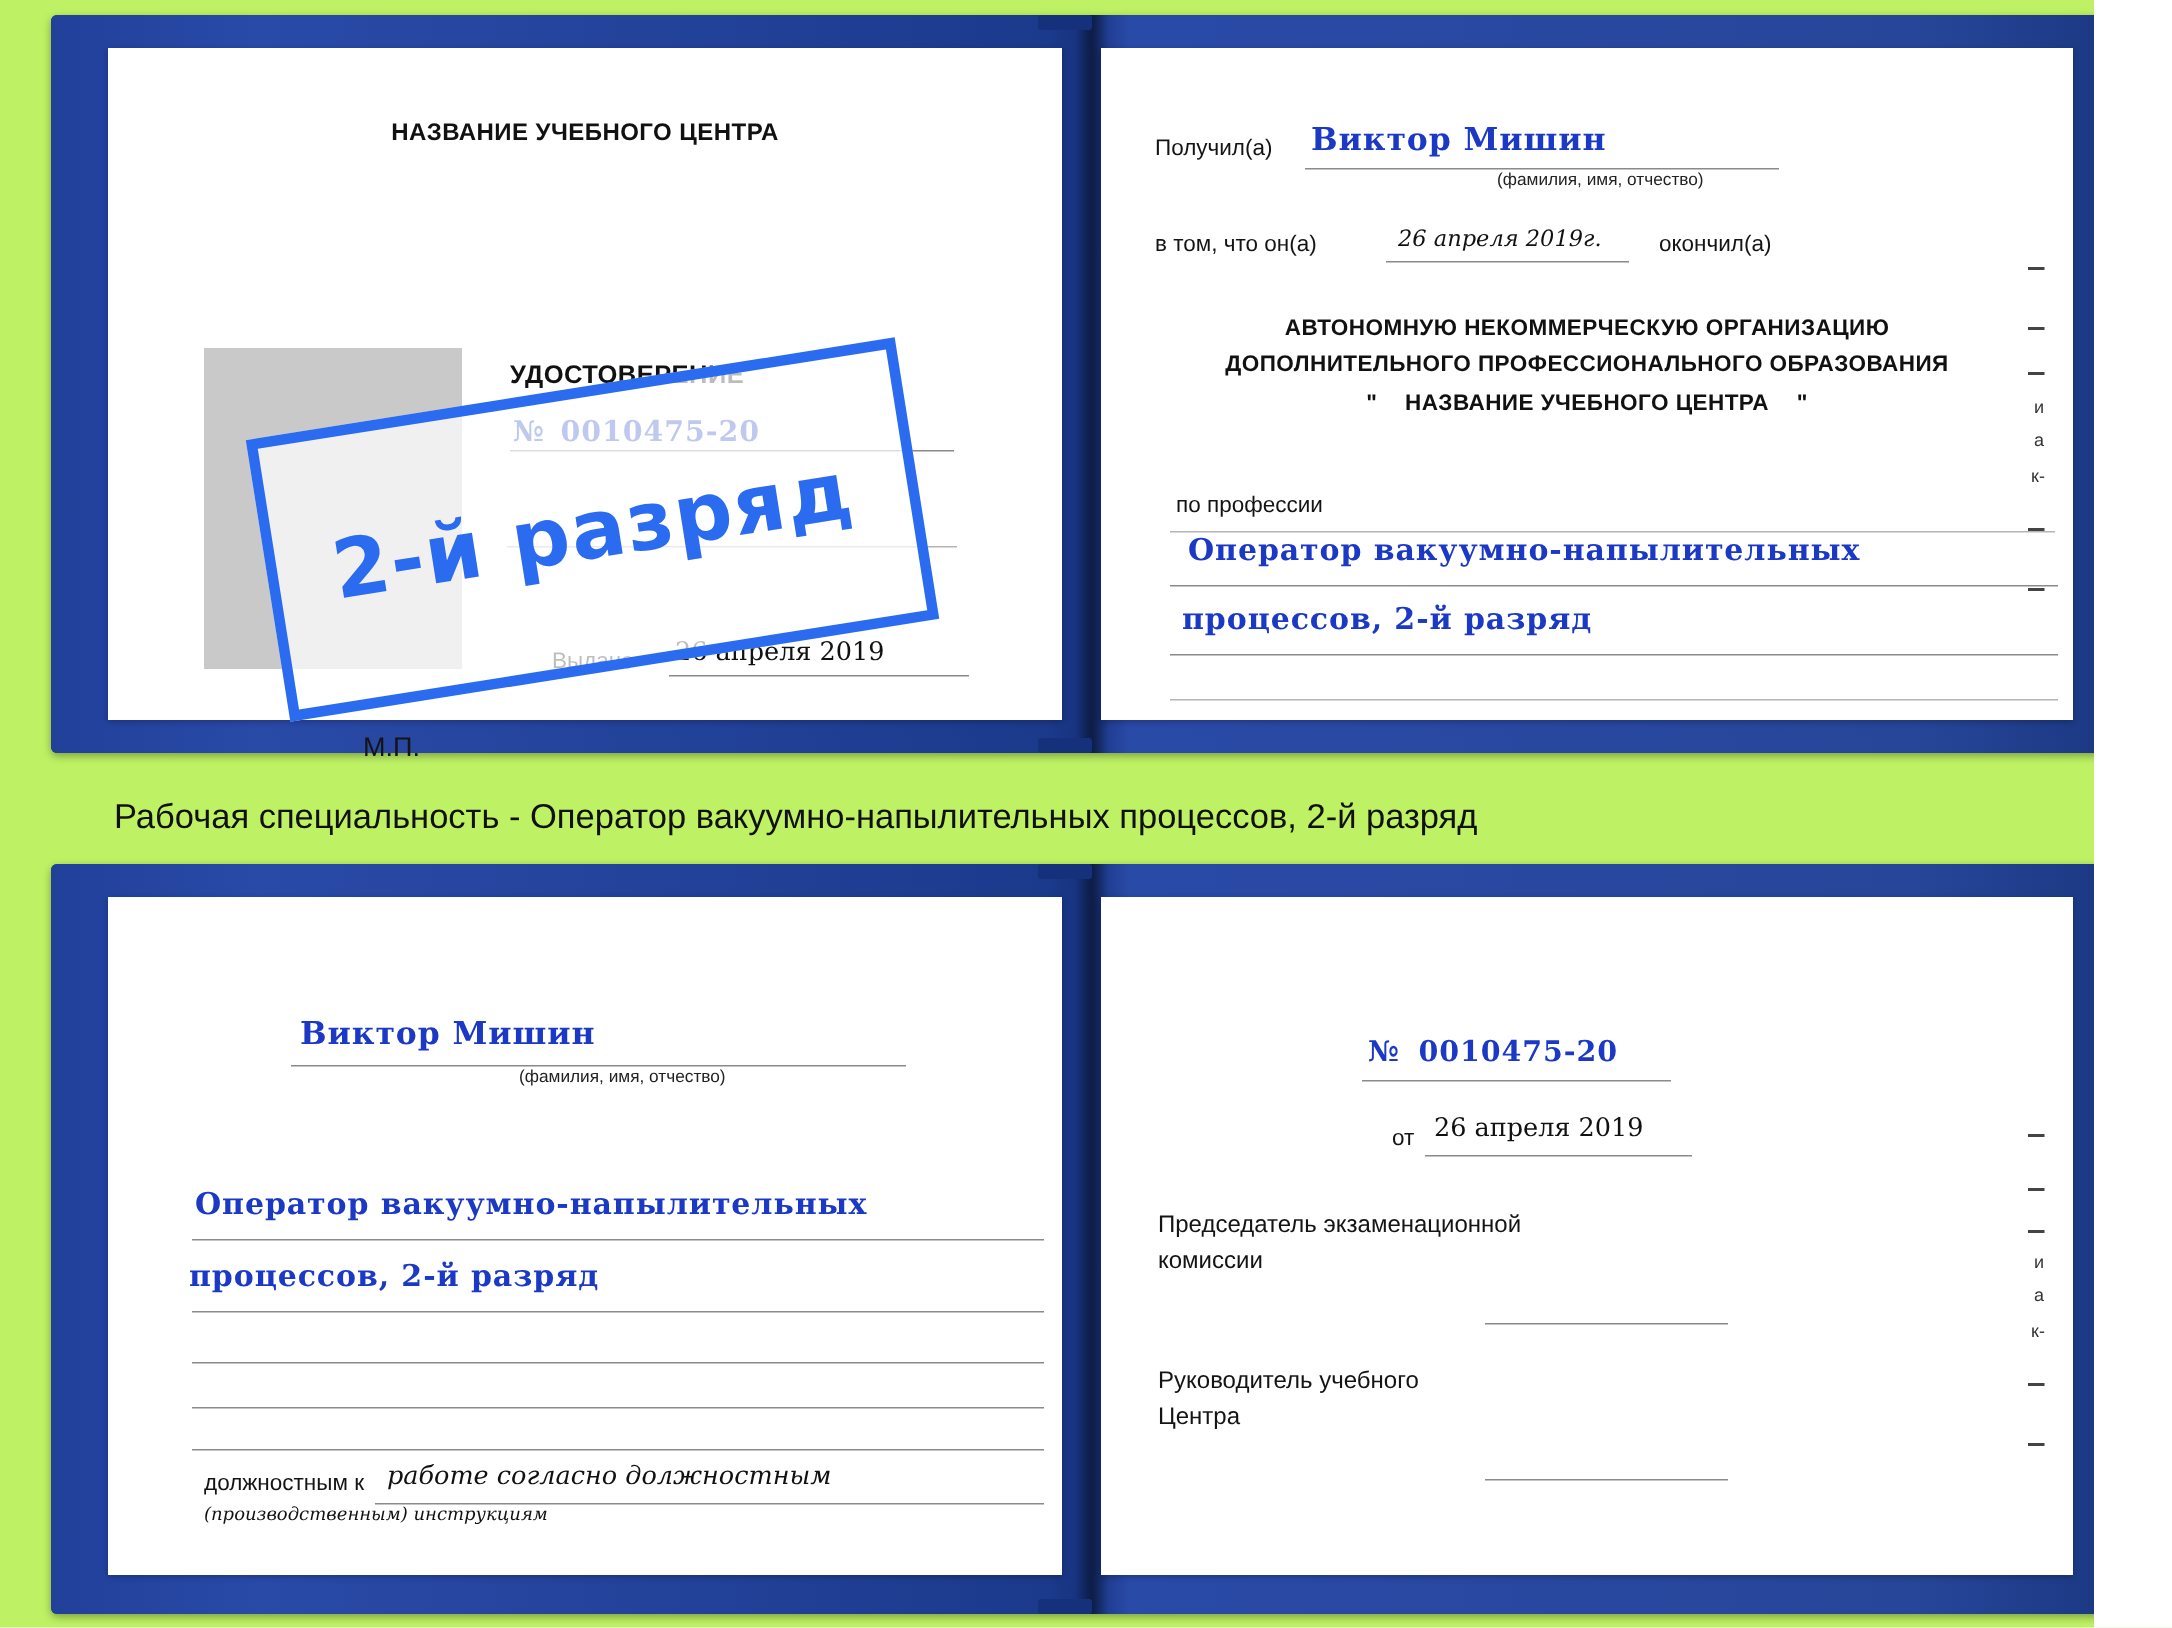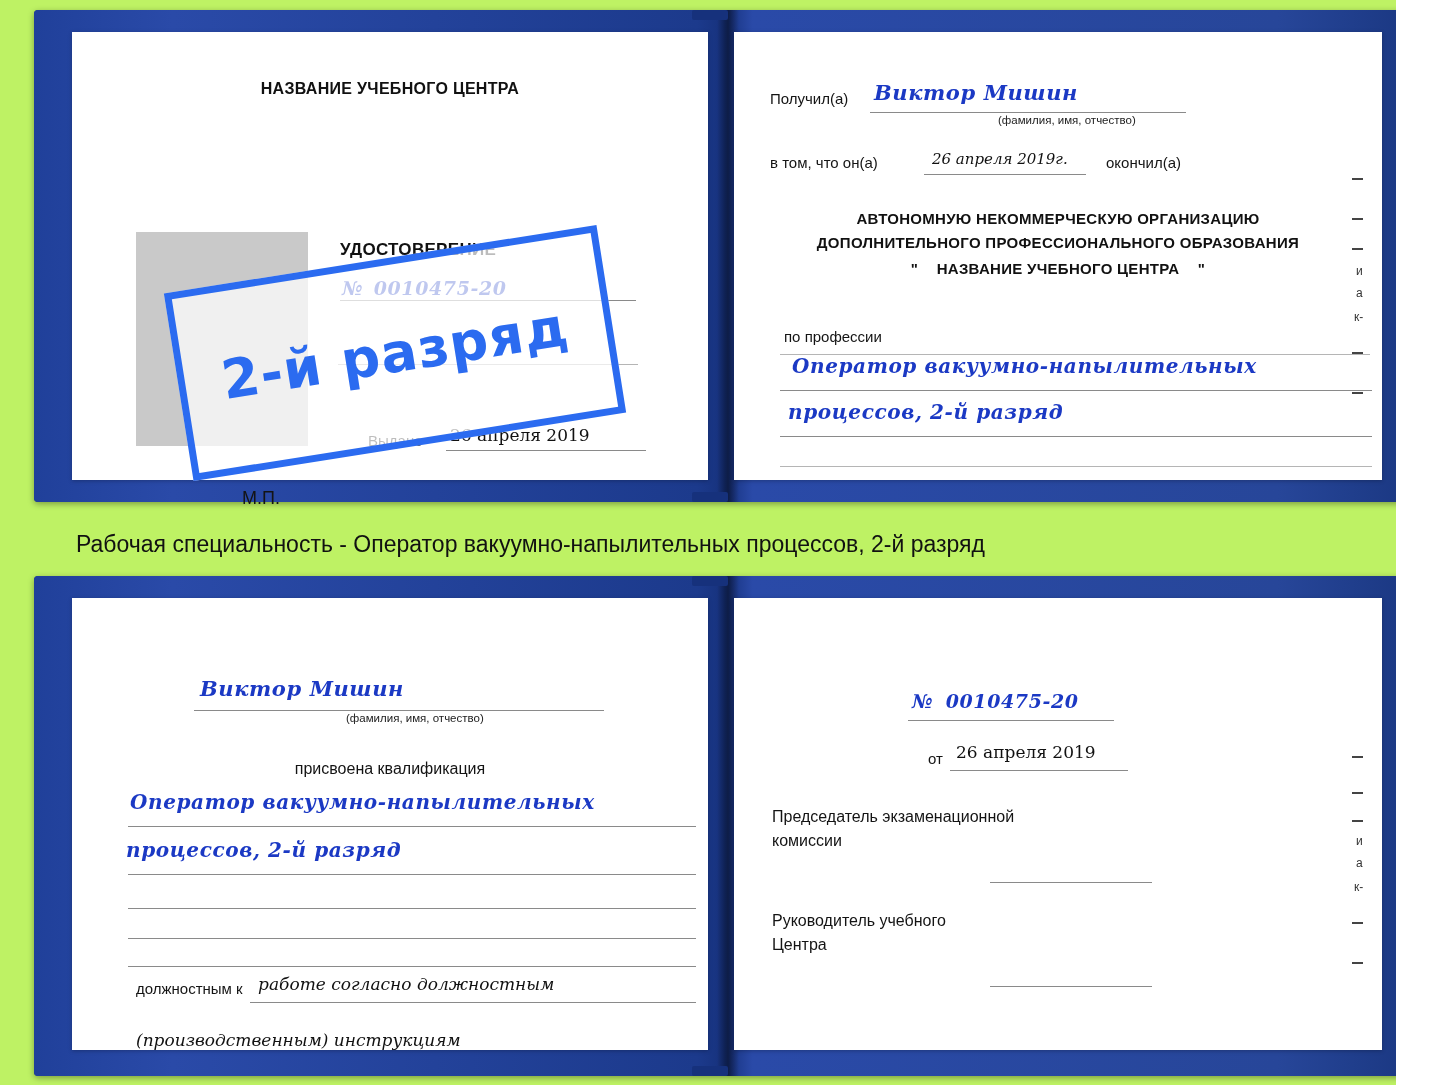--- a/index.html
+++ b/index.html
@@ -75,21 +75,20 @@
   .blk {
     color: #141414;
     font-size: 15px;
   }
   .small {
     font-size: 11.5px;
     color: #222;
   }
   .hand {
     font-family: "DejaVu Serif", serif;
-    font-style: italic;
     color: #1b39c4;
     font-weight: bold;
     letter-spacing: .6px;
   }
   .typed {
     font-family: "DejaVu Serif", serif;
     font-style: italic;
     color: #111;
   }
   .rule {
@@ -236,36 +235,35 @@
     <div class="tab" style="left:658px; bottom:0px;"></div>
 
     <div class="page-paper left" style="height:452px;">
       <div style="position:absolute; left:0; top:0; width:100%; height:100%;">
 
 
         <div class="hand" style="position:absolute; left:128px; top:78px; font-size:21px;">Виктор Мишин</div>
         <div class="rule" style="left:122px; top:112px; width:410px;"></div>
         <div class="small" style="position:absolute; left:274px; top:114px;">(фамилия, имя, отчество)</div>
 
-        <div class="blk" style="position:absolute; left:0; top:162px; width:100%; text-align:center; font-size:16px;">присвоена квалификация</div>
 
         <div class="hand" style="position:absolute; left:58px; top:192px; font-size:20px;">Оператор вакуумно-напылительных</div>
         <div class="rule" style="left:56px; top:228px; width:568px;"></div>
 
         <div class="hand" style="position:absolute; left:54px; top:240px; font-size:20px;">процессов, 2-й разряд</div>
         <div class="rule" style="left:56px; top:276px; width:568px;"></div>
 
         <div class="rule" style="left:56px; top:310px; width:568px;"></div>
         <div class="rule" style="left:56px; top:340px; width:568px;"></div>
         <div class="rule" style="left:56px; top:368px; width:568px;"></div>
 
         <div class="blk" style="position:absolute; left:64px; top:382px; font-size:15px;">должностным к</div>
         <div class="typed" style="position:absolute; left:186px; top:376px; font-size:17px;">работе согласно должностным</div>
         <div class="rule" style="left:178px; top:404px; width:446px;"></div>
-        <div class="typed" style="position:absolute; left:64px; top:404px; font-size:17px;margin-top:28px;">(производственным) инструкциям</div>
+        <div class="typed" style="position:absolute; left:64px; top:404px; font-size:12px;">(производственным) инструкциям</div>
       </div>
     </div>
 
     <div class="page-paper right" style="height:452px;">
       <div style="position:absolute; left:0; top:0; width:100%; height:100%;">
 
 
         <div style="position:absolute; left:178px; top:92px;">
           <span class="hand" style="font-size:19px;">№</span>
           <span class="hand" style="font-size:19px; margin-left:8px;">0010475-20</span>

